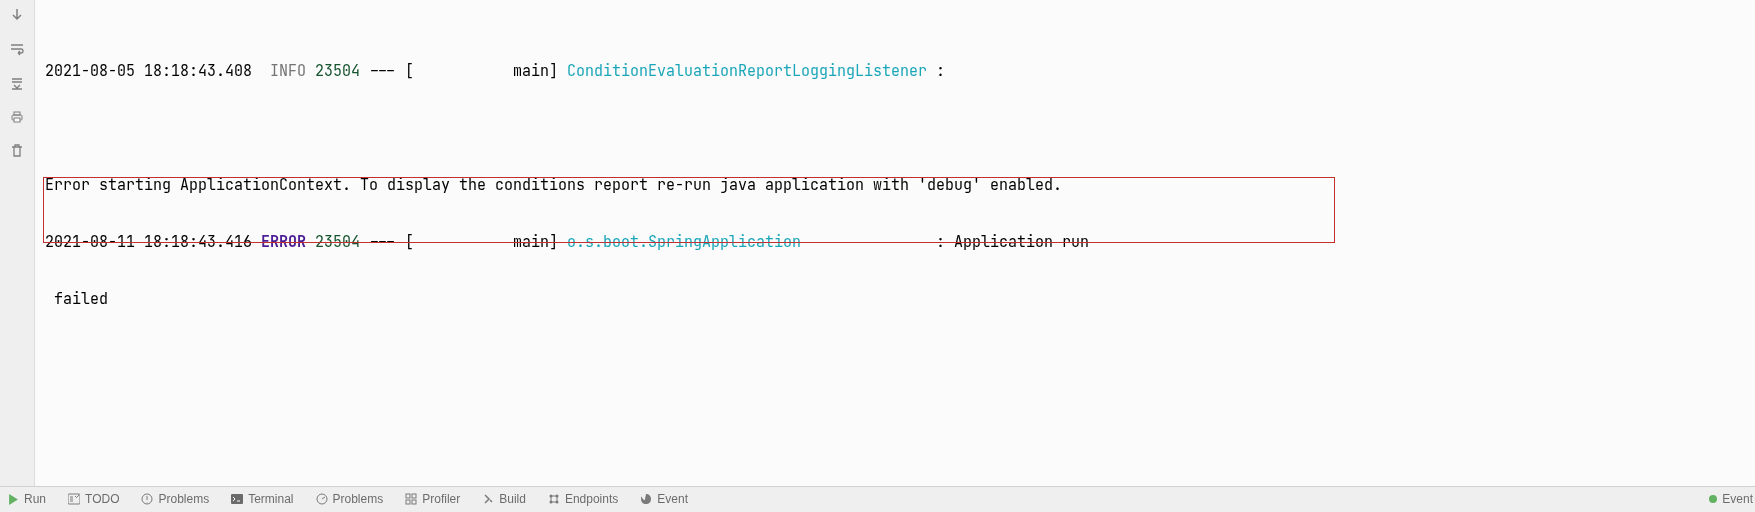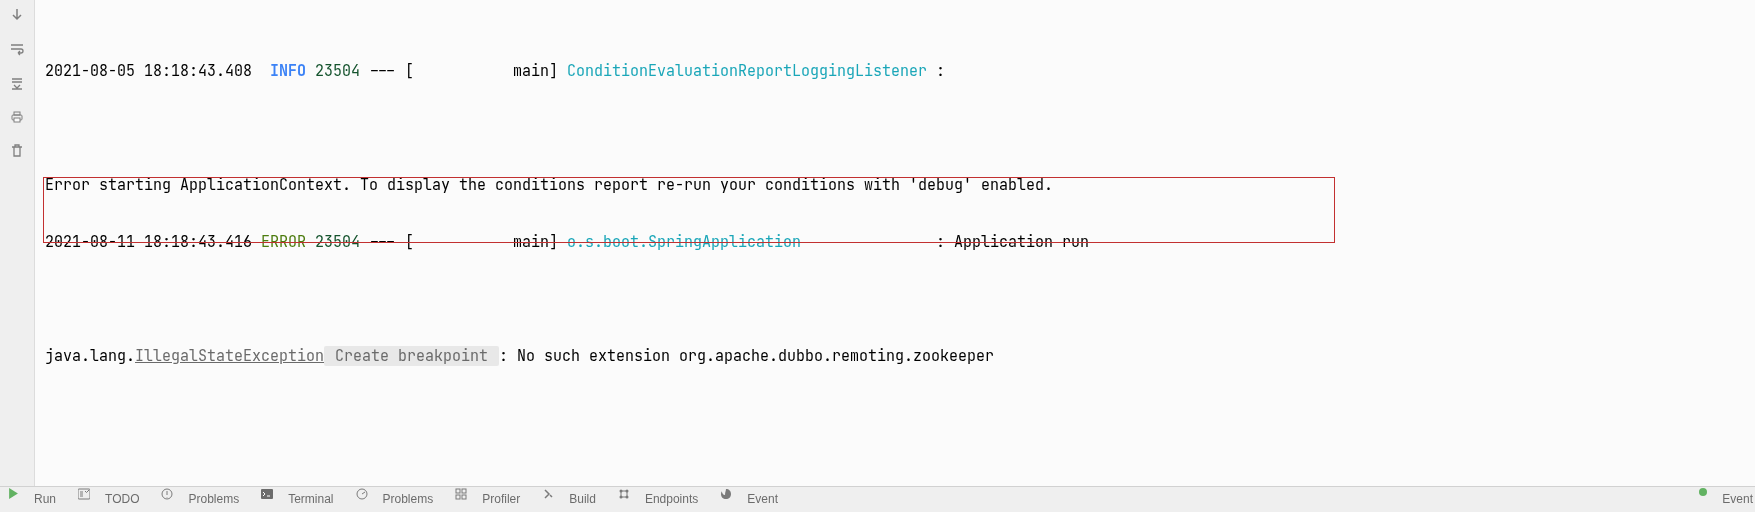--- a/index.html
+++ b/index.html
@@ -3,29 +3,29 @@
 <meta charset="utf-8">
 <style>
   html,body{margin:0;padding:0;background:#fbfbfb;font-family:'JetBrains Mono','Menlo','Consolas',monospace;font-size:15px;line-height:1.9;color:#000;width:1755px;height:512px;overflow:hidden}
   .root{display:flex;height:100%}
   .gutter{width:34px;background:#efefef;border-right:1px solid #dcdcdc;display:flex;flex-direction:column;align-items:center;padding-top:4px;gap:12px}
   .gutter svg{opacity:.72}
   .ic-btn{width:22px;height:22px;display:flex;align-items:center;justify-content:center;cursor:pointer}
   .log{position:relative;flex:1;padding:0 10px;white-space:pre;letter-spacing:0;overflow:hidden}
   .ln{}
   .ts{color:#000}
-  .info{color:#3b82f6;font-weight:700}
-  .error{color:#4d7c0f;font-weight:400}
+  .info{color:#737373;font-weight:400}
+  .error{color:#4c1d95;font-weight:700}
   .pid{color:#14532d}
   .cls1{color:#1aa6b8}
   .exc{color:#6a6a6a;text-decoration:underline}
   .bp{background:#e8e8e8;color:#6a6a6a;border-radius:2px;padding:0 2px}
   .box{position:absolute;left:8px;top:177px;width:1290px;height:64px;border:1px solid #c23030;pointer-events:none}
   .bottombar{position:absolute;left:0;bottom:0;height:25px;width:1755px;background:#efefef;border-top:1px solid #d1d1d1;display:flex;align-items:center;font-family:-apple-system,Segoe UI,Arial,sans-serif;font-size:12px;color:#555;gap:22px;padding-left:8px}
-  .bottombar .item{display:flex;gap:15px;opacity:.85}
+  .bottombar .item{display:flex;align-items:center;gap:5px;opacity:.85}
   .bottombar svg{flex-shrink:0}
   .bottombar .spacer{flex:1}
   .dot{width:8px;height:8px;border-radius:50%;background:#4aa84a;display:inline-block}
 </style>
 </head>
 <body>
 
 <div class="root">
   <div class="gutter">
     <div class="ic-btn">
@@ -54,24 +54,24 @@
       <svg width="16" height="16" viewBox="0 0 16 16">
           <path d="M3 4h10M5 4v9h6V4M6 4V2h4v2" stroke="#555" stroke-width="1.3" fill="none"></path>
         </svg>
     </div>
   </div>
 
   <div class="log">
     <div class="box"></div>
 <div class="ln"><span class="ts">2021-08-05 18:18:43.408</span>  <span class="info">INFO</span> <span class="pid">23504</span><span> --- [           main] </span><span class="cls1">ConditionEvaluationReportLoggingListener</span><span> :</span></div>
 <div class="ln"> </div>
-<div class="ln">Error starting ApplicationContext. To display the conditions report re-run your conditions with 'debug' enabled.</div>
+<div class="ln">Error starting ApplicationContext. To display the conditions report re-run java application with 'debug' enabled.</div>
 <div class="ln"><span class="ts">2021-08-11 18:18:43.416</span> <span class="error">ERROR</span> <span class="pid">23504</span><span> --- [           main] </span><span class="cls1">o.s.boot.SpringApplication</span><span>               : Application run</span></div>
+<div class="ln"> failed</div>
 <div class="ln"> </div>
-<div class="ln"><span>java.lang.</span><span class="exc">IllegalStateException</span><span class="bp"> Create breakpoint </span><span>: No such extension org.apache.dubbo.remoting.zookeeper</span></div>
 
 
 
 
 
 
   </div>
 </div>
 
 <div class="bottombar">

